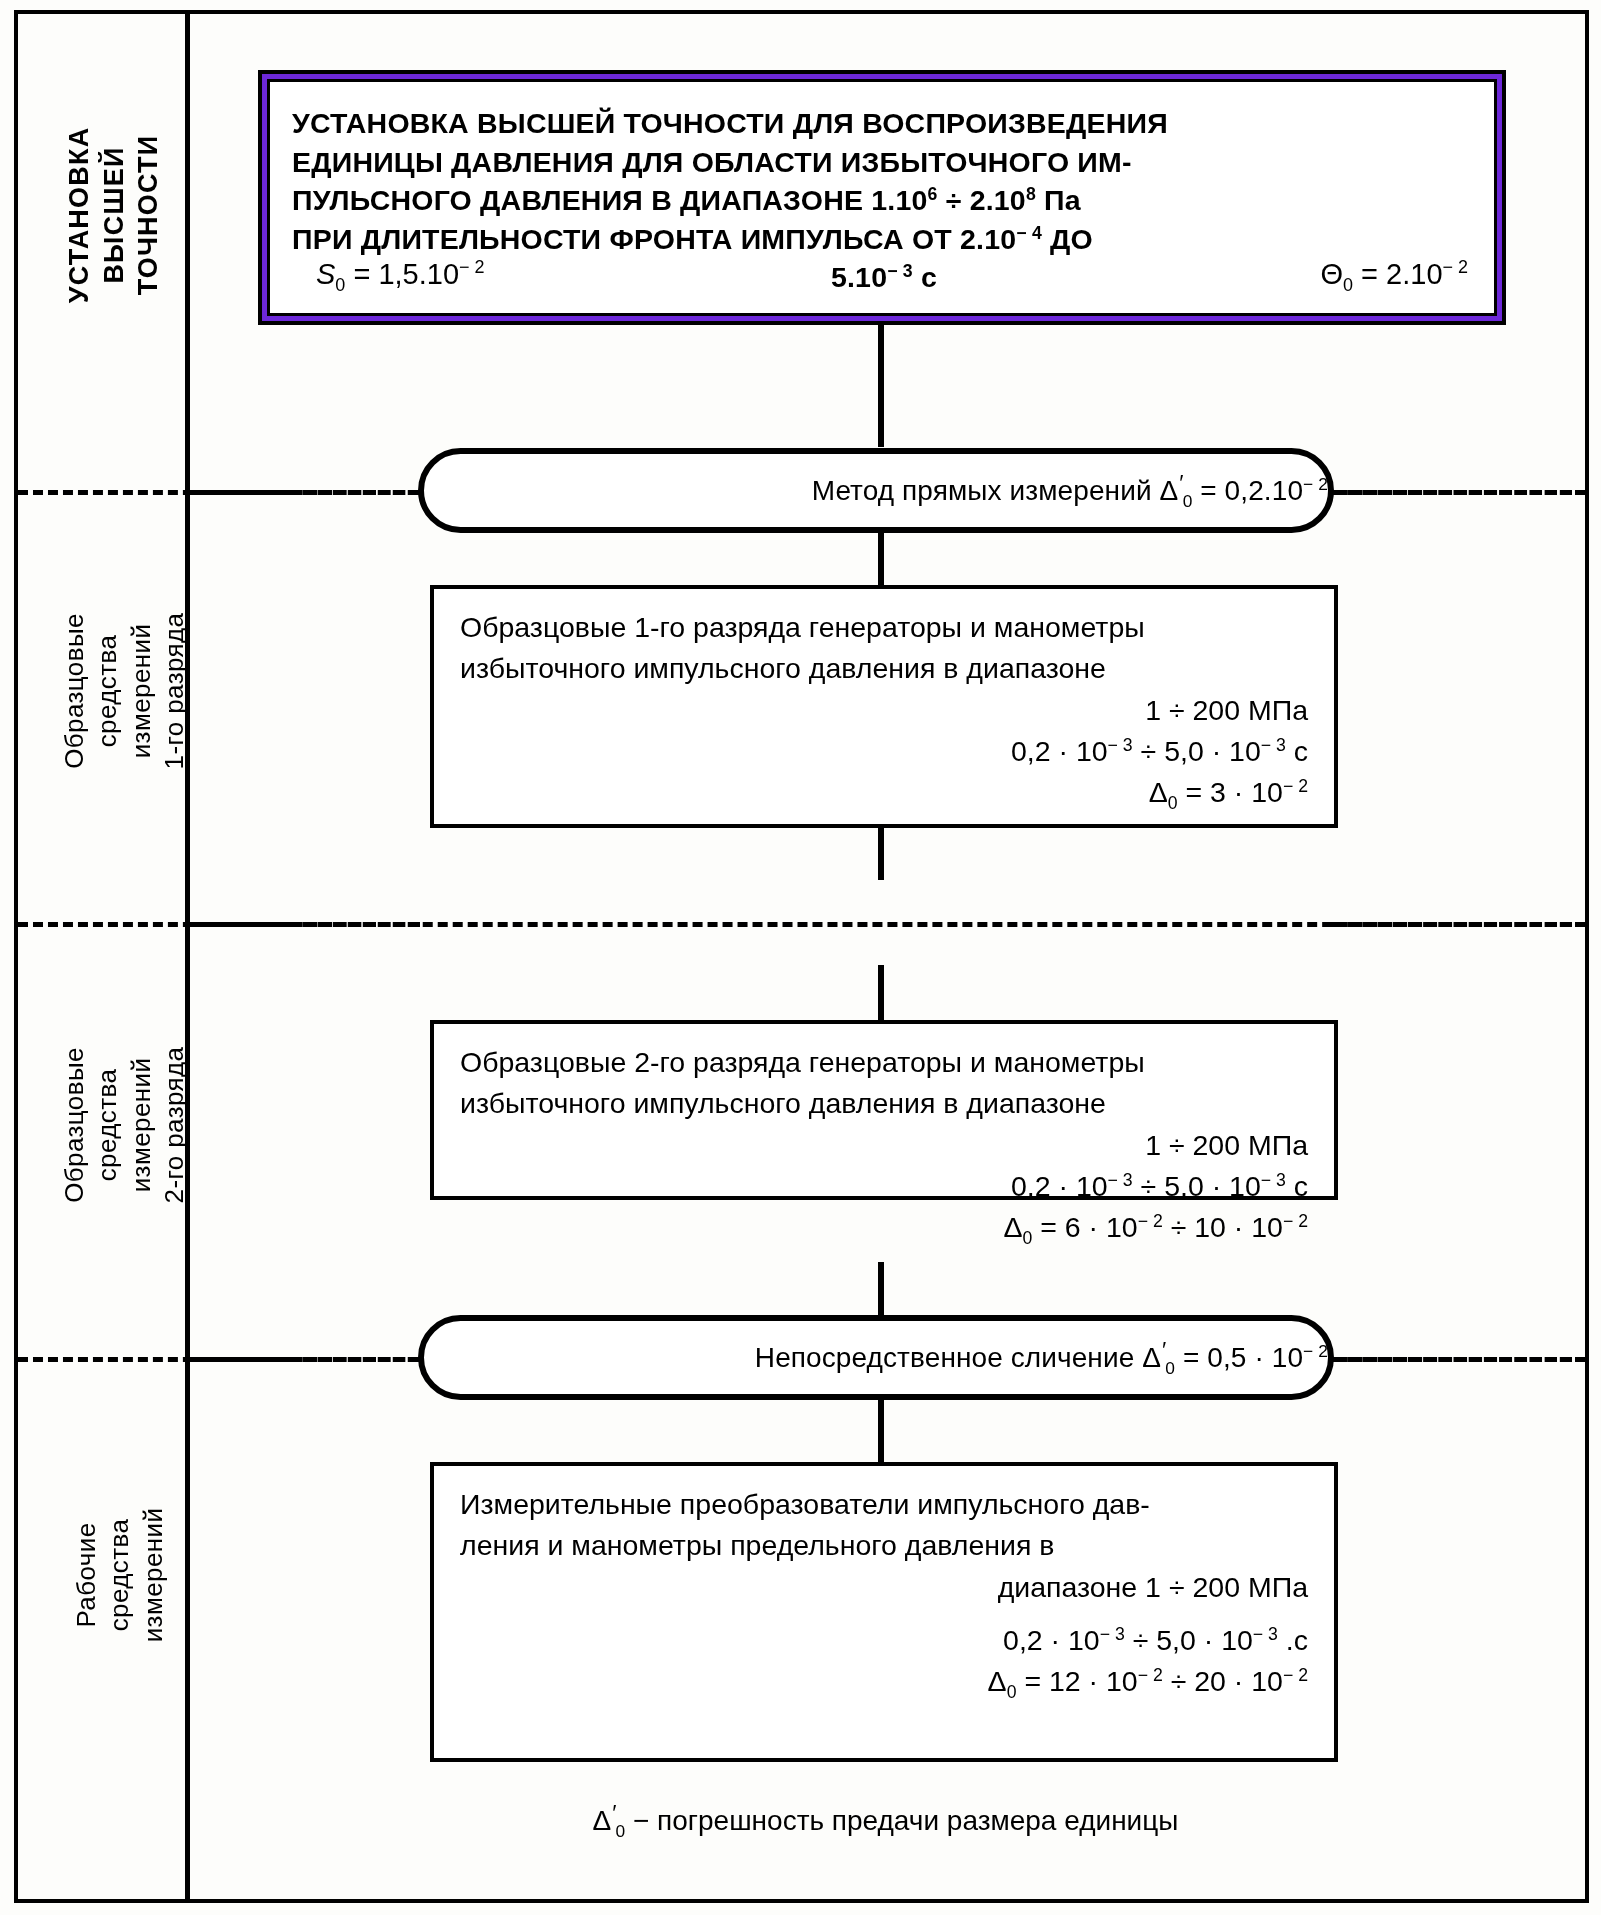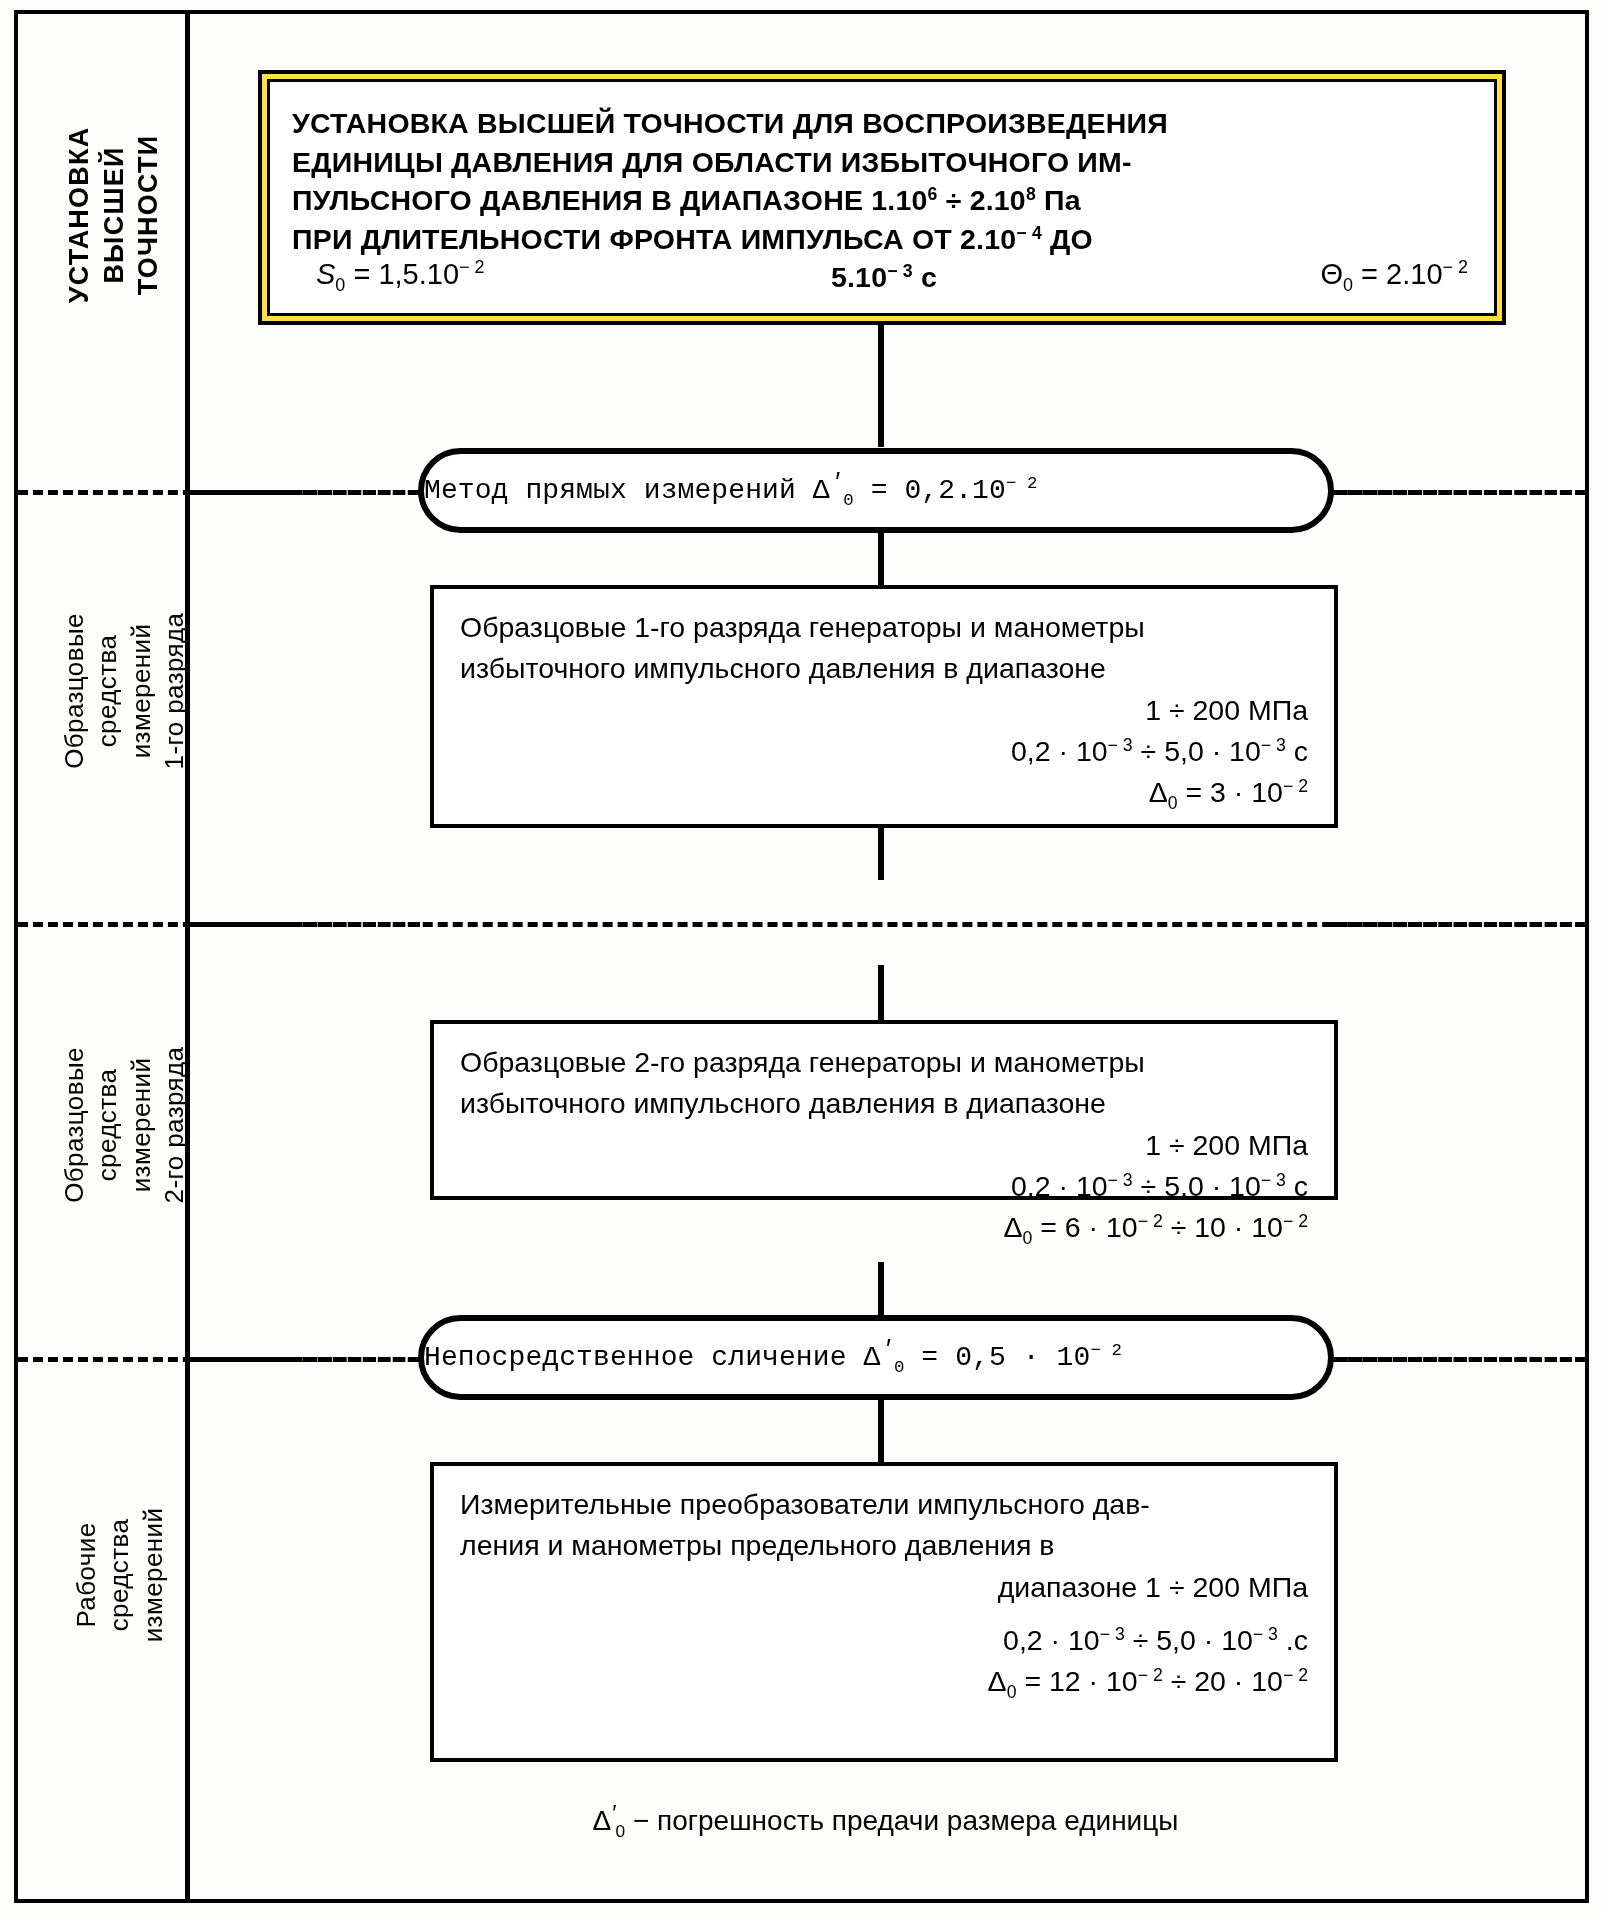--- a/index.html
+++ b/index.html
@@ -73,21 +73,21 @@
     position:absolute;
     height:5px;
     background:#000;
   }
 
   
   .box-double{
     position:absolute;
     border:4px solid #000;
     box-sizing:border-box;
-    background:#fde047;
+    background:#6d28d9;
   }
   .box-double .inner{
     position:absolute;
     left:5px;top:5px;right:5px;bottom:5px;
     border:3px solid #000;
     box-sizing:border-box;
     background:#fff;
   }
   .top-text{
     position:absolute;
@@ -112,25 +112,24 @@
 
   
   .oval{
     position:absolute;
     border:6px solid #000;
     border-radius:70px;
     box-sizing:border-box;
     background:#fff;
     display:flex;
     align-items:center;
-    justify-content:flex-start;
+    justify-content:flex-end;
     font-size:28px;
     letter-spacing:.1px;
     white-space:nowrap;
-    font-family:Liberation Mono, monospace;
   }
 
   
   .box{
     position:absolute;
     border:4px solid #000;
     box-sizing:border-box;
     background:#fff;
     padding:18px 26px 14px 26px;
     font-size:28.5px;

